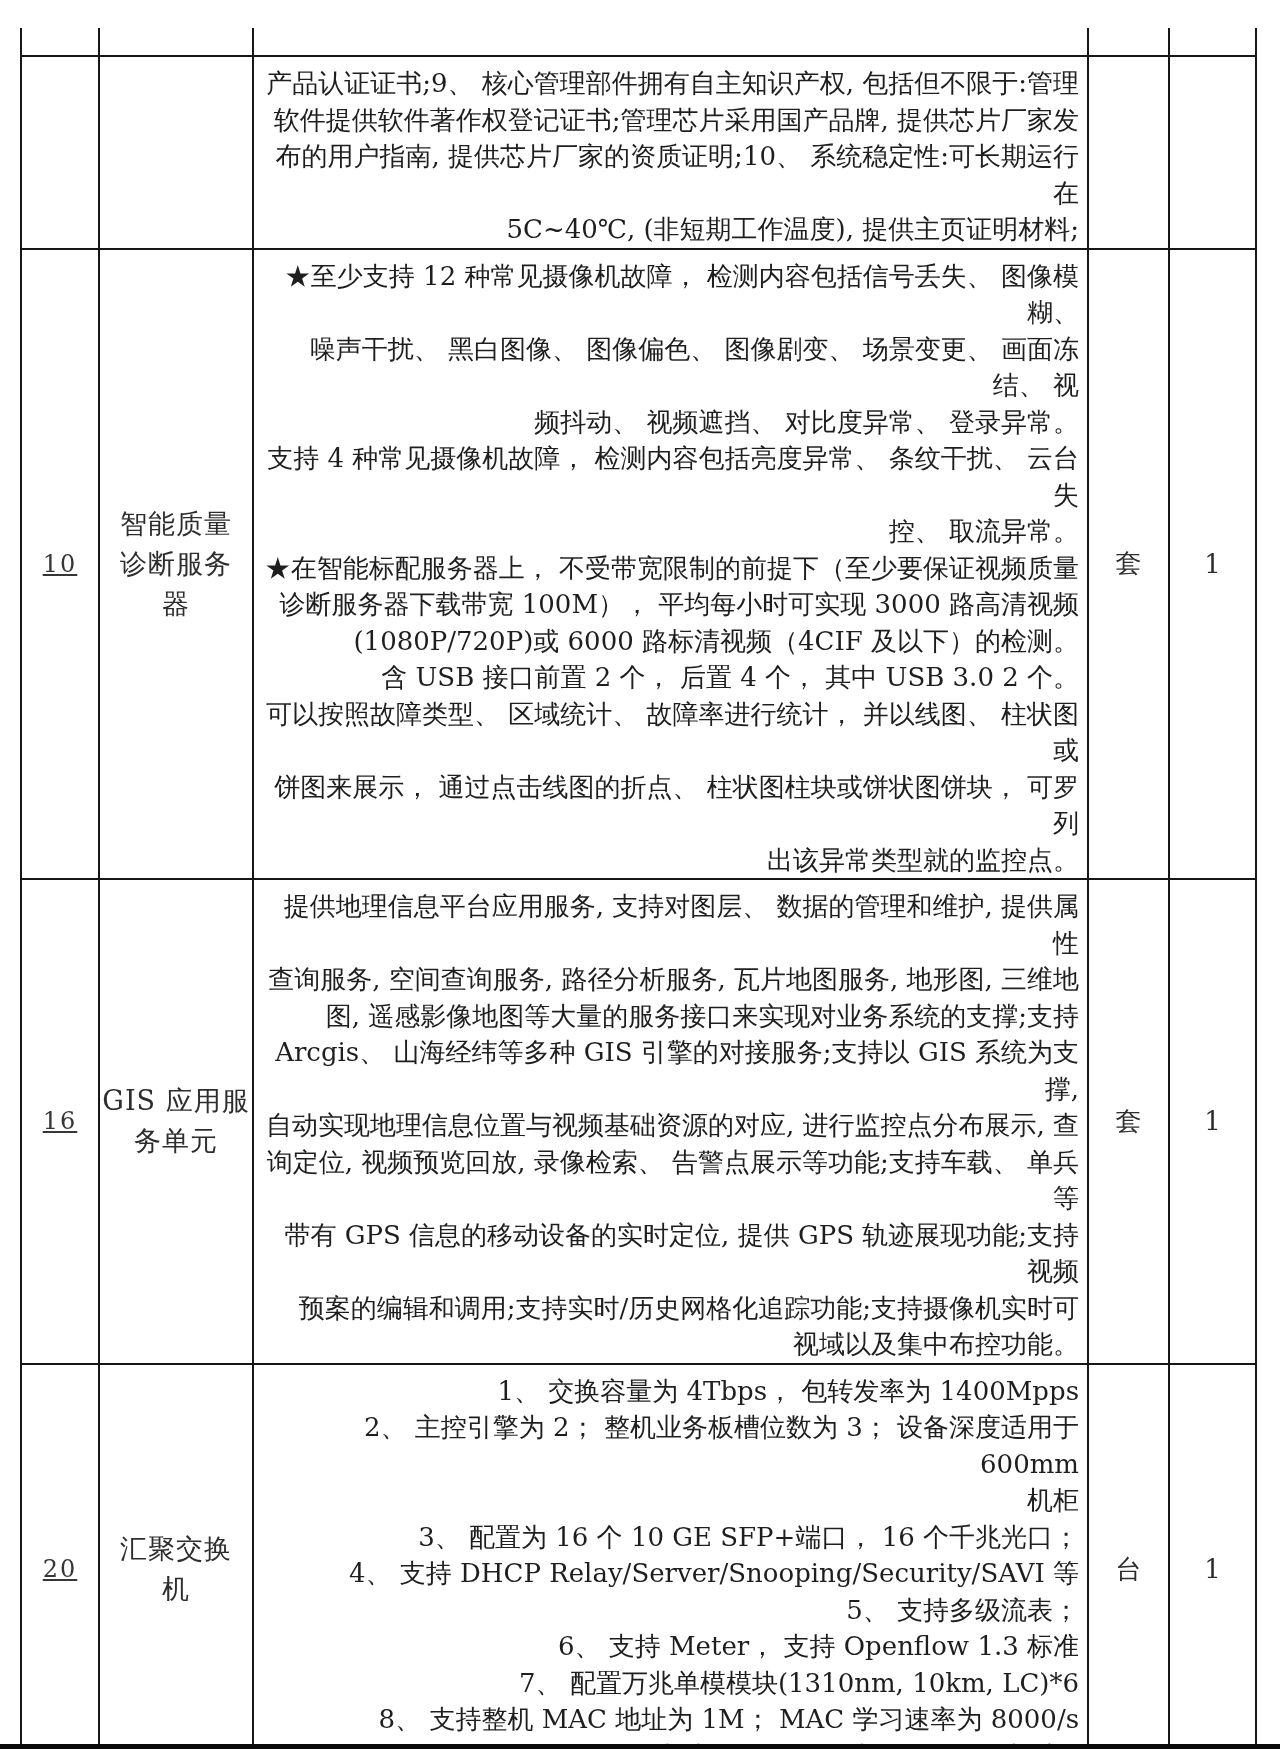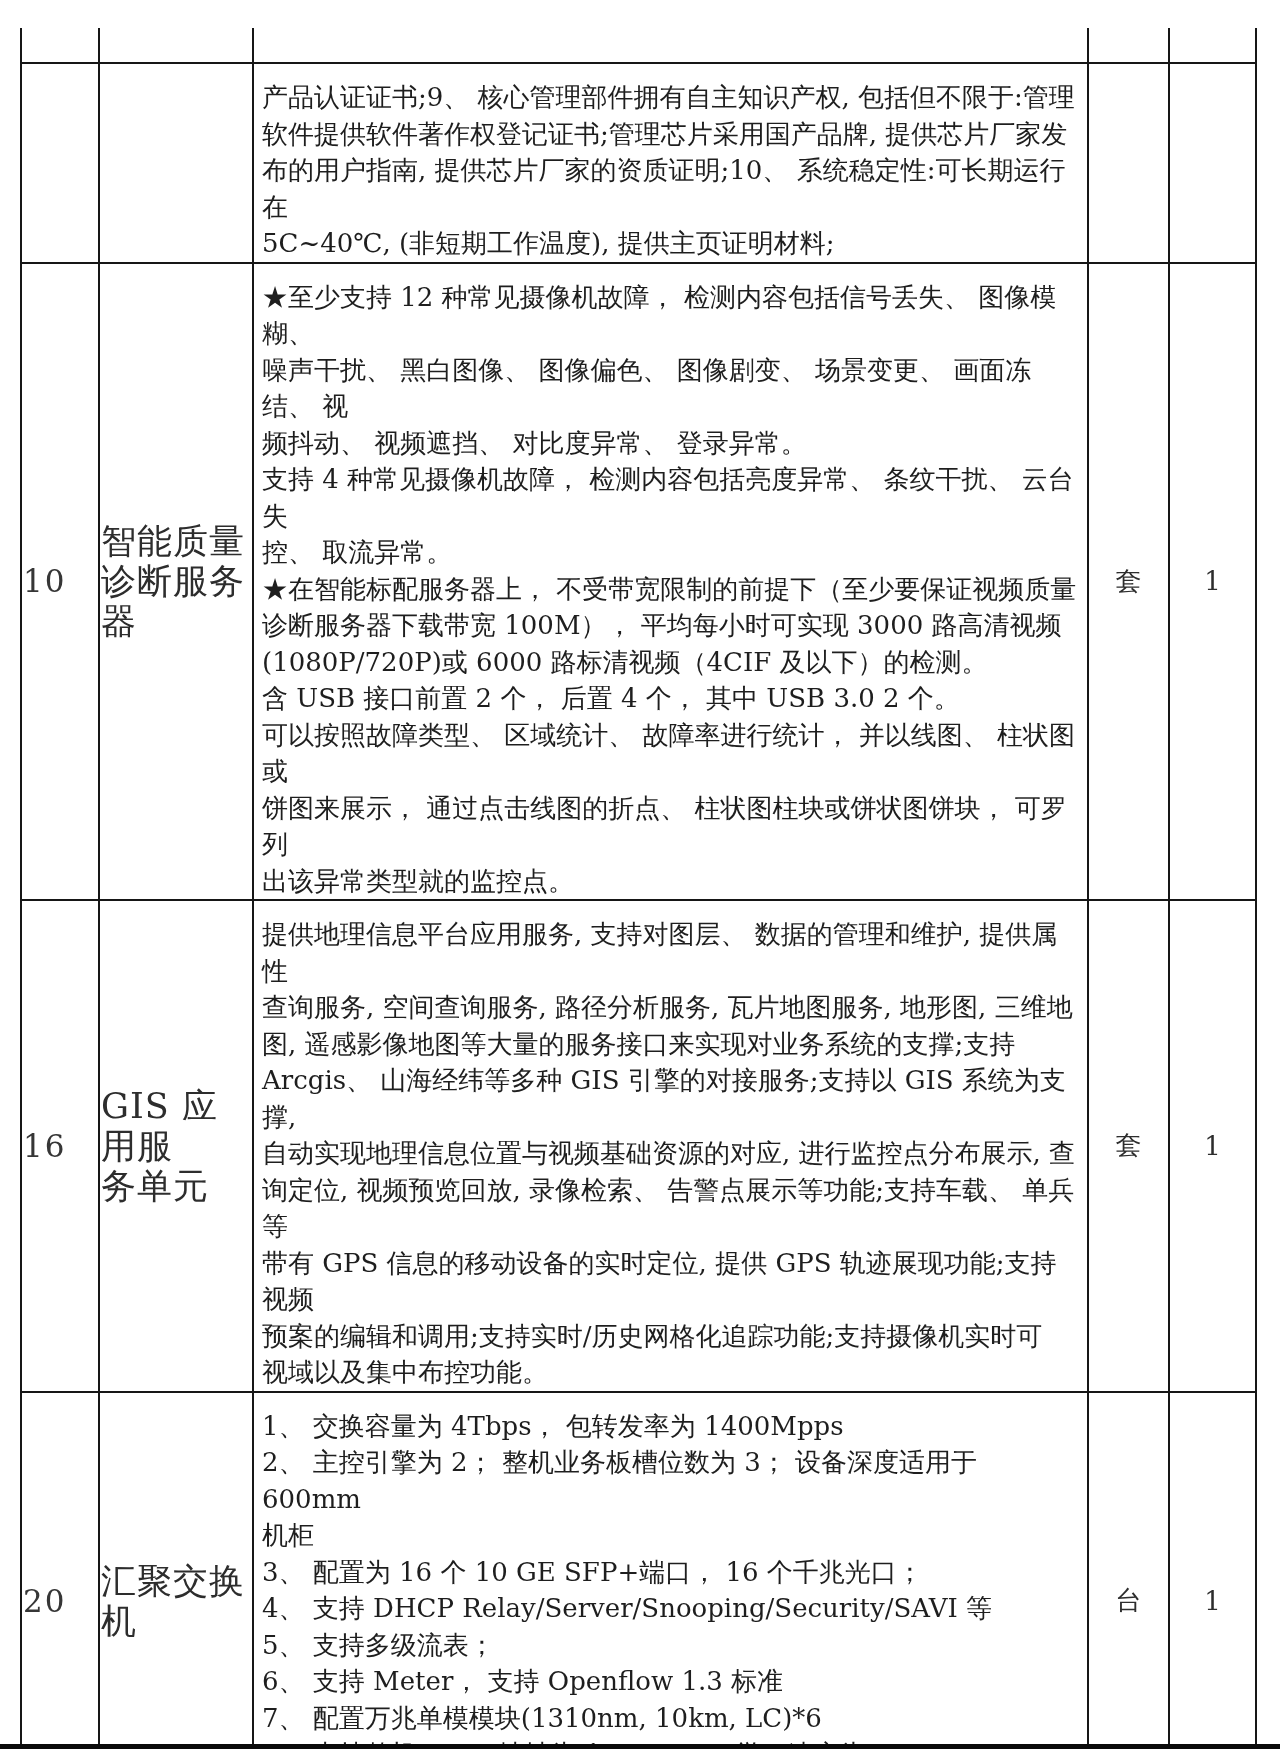--- a/index.html
+++ b/index.html
@@ -13,31 +13,31 @@
     border-collapse:collapse;table-layout:fixed;
     background:#ffffff;
   }
   td{
     border:2.5px solid #161616;
     color:#222222;
     overflow:hidden;
   }
   tr.sliver td{border-top:none;height:19px;}
   td.no{
-    text-align:left;vertical-align:middle;
-    font-size:31px;color:#363636;letter-spacing:2px;
+    text-align:center;vertical-align:middle;
+    font-size:24px;color:#363636;letter-spacing:2px;text-decoration:underline;
   }
   td.name{
-    text-align:left;vertical-align:middle;
-    font-size:35px;line-height:40px;color:#2d2d2d;
+    text-align:center;vertical-align:middle;
+    font-size:27px;line-height:40px;color:#2d2d2d;
     white-space:pre-line;letter-spacing:1px;
   }
   td.desc{
-    vertical-align:top;text-align:left;
-    padding:15px 8px 0 8px;
+    vertical-align:top;text-align:right;
+    padding:8px 8px 0 8px;
     font-size:26px;line-height:36.5px;color:#1e1e1e;
     white-space:pre-line;
   }
   td.unit,td.qty{
     text-align:center;vertical-align:middle;
     font-size:26px;color:#2d2d2d;
   }
   .bottom-edge{
     position:absolute;left:0;top:1744px;width:1280px;height:5px;
     background:#0a0a0a;

